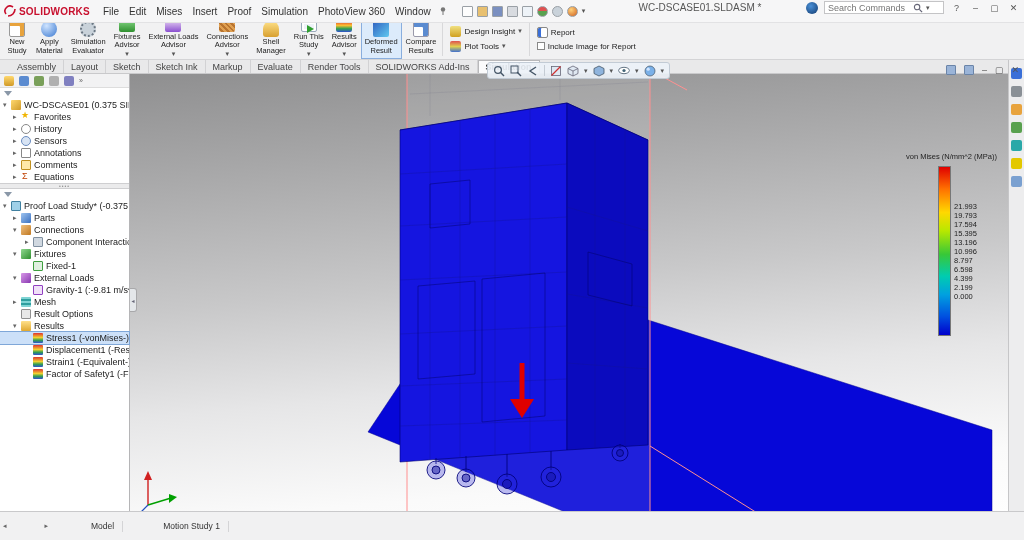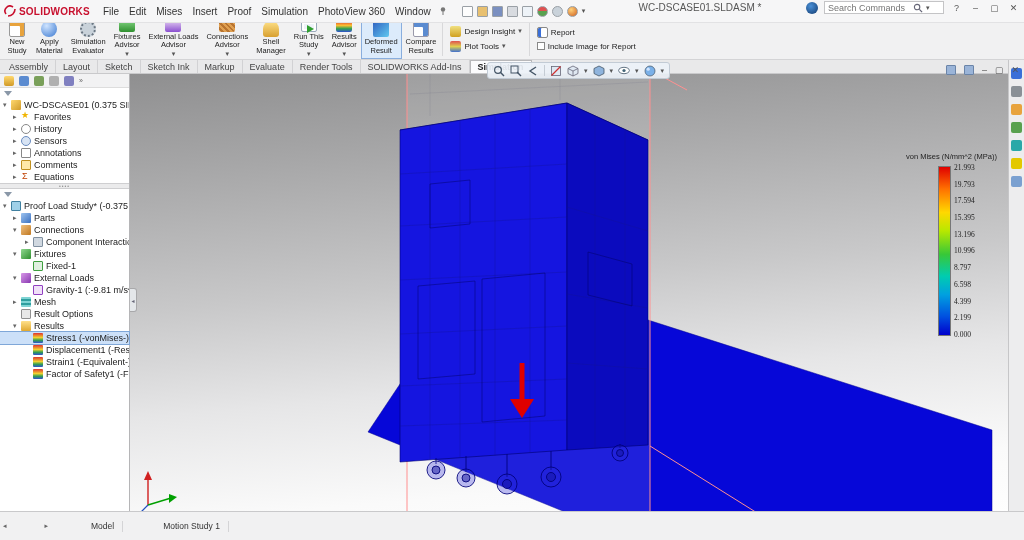--- a/index.html
+++ b/index.html
@@ -50,21 +50,21 @@
   .rstack-row { display:flex; align-items:center; gap:3px; }
   .rsi { width:11px; height:11px; border-radius:2px; }
   .rsi-insight { background:linear-gradient(180deg,#f0e080,#d0a020); }
   .rsi-plot { background:linear-gradient(180deg,#e05050,#e0d050 50%,#4070d0); }
   .rsi-report { background:#fff; border:1px solid #888; box-shadow:inset 3px 0 0 #3a6fd8; }
   .caret { font-size:7px; color:#555; }
   .caret::before { content:"▾"; }
   .checkbox { width:8px; height:8px; border:1px solid #888; background:#fff; flex:none; }
 
   
-  .cmdtabs { position:absolute; top:60px; left:0; right:16px; height:14px; background:#e9e9ea; display:flex; align-items:flex-end; padding-left:2px; border-bottom:1px solid #c9c9cb; z-index:3; }
+  .cmdtabs { position:absolute; top:60px; left:0; right:16px; height:14px; background:#e9e9ea; display:flex; align-items:flex-end; padding-left:10px; border-bottom:1px solid #c9c9cb; z-index:3; }
   .ctab { font-size:9px; color:#444; padding:0 7px; border-right:1px solid #d2d2d4; height:13px; display:flex; align-items:center; white-space:nowrap; }
   .ctab.active { background:#fbfbfc; border:1px solid #b8b8ba; border-bottom:none; font-weight:bold; color:#222; }
 
   
   .leftpanel { position:absolute; top:74px; left:0; width:130px; bottom:12px; background:#fff; border-right:1px solid #b5b5b7; z-index:2; display:flex; flex-direction:column; }
   .panel-toolbar { height:14px; background:#f2f2f3; border-bottom:1px solid #ddd; display:flex; align-items:center; gap:5px; padding:0 4px; flex:none; }
   .pt { width:10px; height:10px; border-radius:2px; }
   .pt-fm { background:linear-gradient(180deg,#ffd86e,#d09a28); }
   .pt-pm { background:#5b8bd0; }
   .pt-cm { background:#7aa05a; }
@@ -113,21 +113,21 @@
   
   .viewport { position:absolute; left:130px; top:74px; right:16px; bottom:12px; overflow:hidden;
     background:linear-gradient(175deg,#8f8f90 0%,#a8a8a9 20%,#c8c8c9 45%,#e6e6e7 65%,#fafafa 85%,#ffffff 100%); }
   .scene { position:absolute; inset:0; }
   .vp-note { position:absolute; left:86px; top:22px; font-size:8px; line-height:1.35; color:#1a1a1a; }
   .legend { position:absolute; left:776px; top:78px; width:98px; color:#222; }
   .legend-title { font-size:7.5px; white-space:nowrap; }
   .legend-body { display:flex; margin-top:5px; margin-left:32px; }
   .legend-bar { width:13px; height:170px; border:1px solid #777; flex:none;
     background:linear-gradient(to bottom,#e00000 0%,#ff7000 13%,#ffd800 27%,#b8e800 38%,#38c838 52%,#00ccb0 65%,#00a0e0 76%,#0050e0 89%,#0000cc 100%); }
-  .legend-ticks { display:flex; flex-direction:column; justify-content:space-between; height:176px; margin-left:3px; margin-top:-3px; font-size:7.5px;font-family:Liberation Serif, serif; }
+  .legend-ticks { display:flex; flex-direction:column; justify-content:center; height:176px; margin-left:3px; margin-top:-3px; font-size:7.5px; }
 
   
   .hud { position:absolute; left:487px; top:62px; height:17px; display:flex; align-items:center; gap:5px; padding:0 5px; background:rgba(236,241,247,.92); border:1px solid #c2cbd5; border-radius:3px; z-index:6; }
   .hud svg { display:block; }
   .hud-sep { width:1px; height:11px; background:#c5ccd4; }
   .doc-controls { position:absolute; left:946px; top:62px; height:16px; display:flex; align-items:center; gap:8px; z-index:6; color:#555; font-size:9px; }
   .dc-icon { width:10px; height:10px; background:#9ab4d8; border:1px solid #6a84a8; border-radius:1px; }
 
   
   .taskpane { position:absolute; top:60px; right:0; width:16px; bottom:12px; background:#ededee; border-left:1px solid #c6c6c8; z-index:3; display:flex; flex-direction:column; align-items:center; padding-top:8px; gap:7px; }

